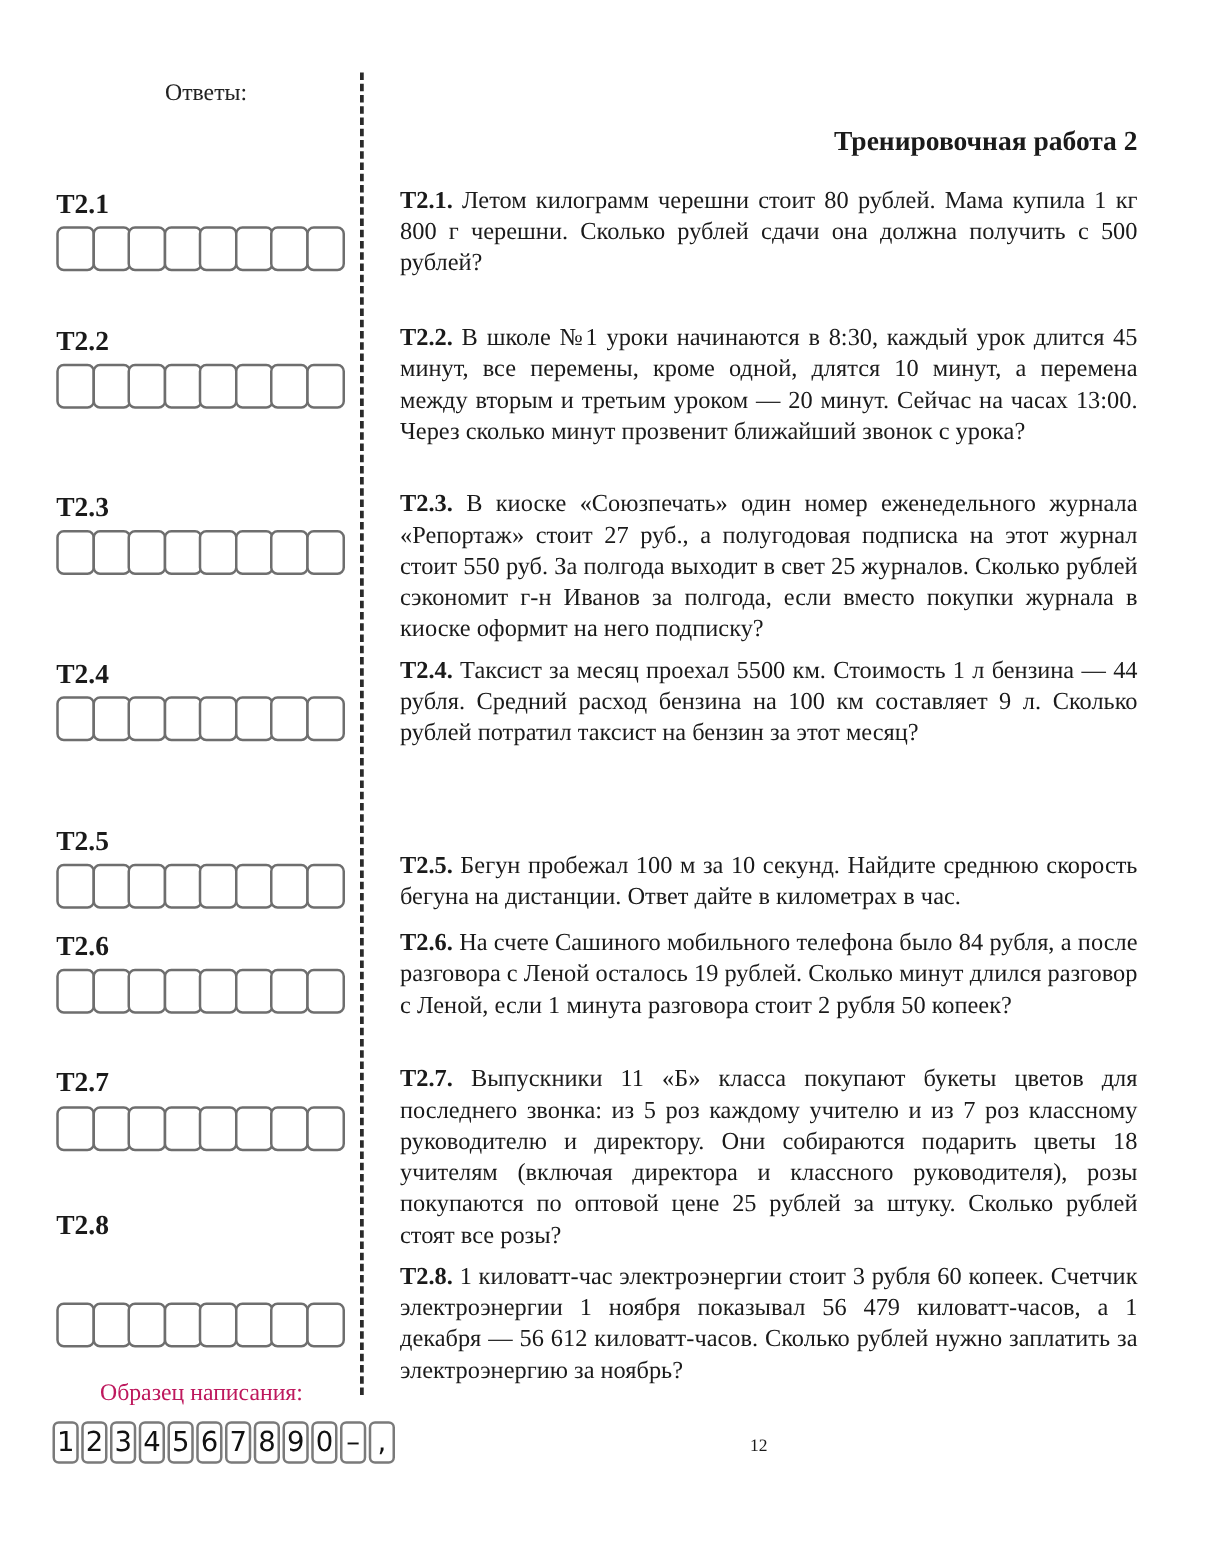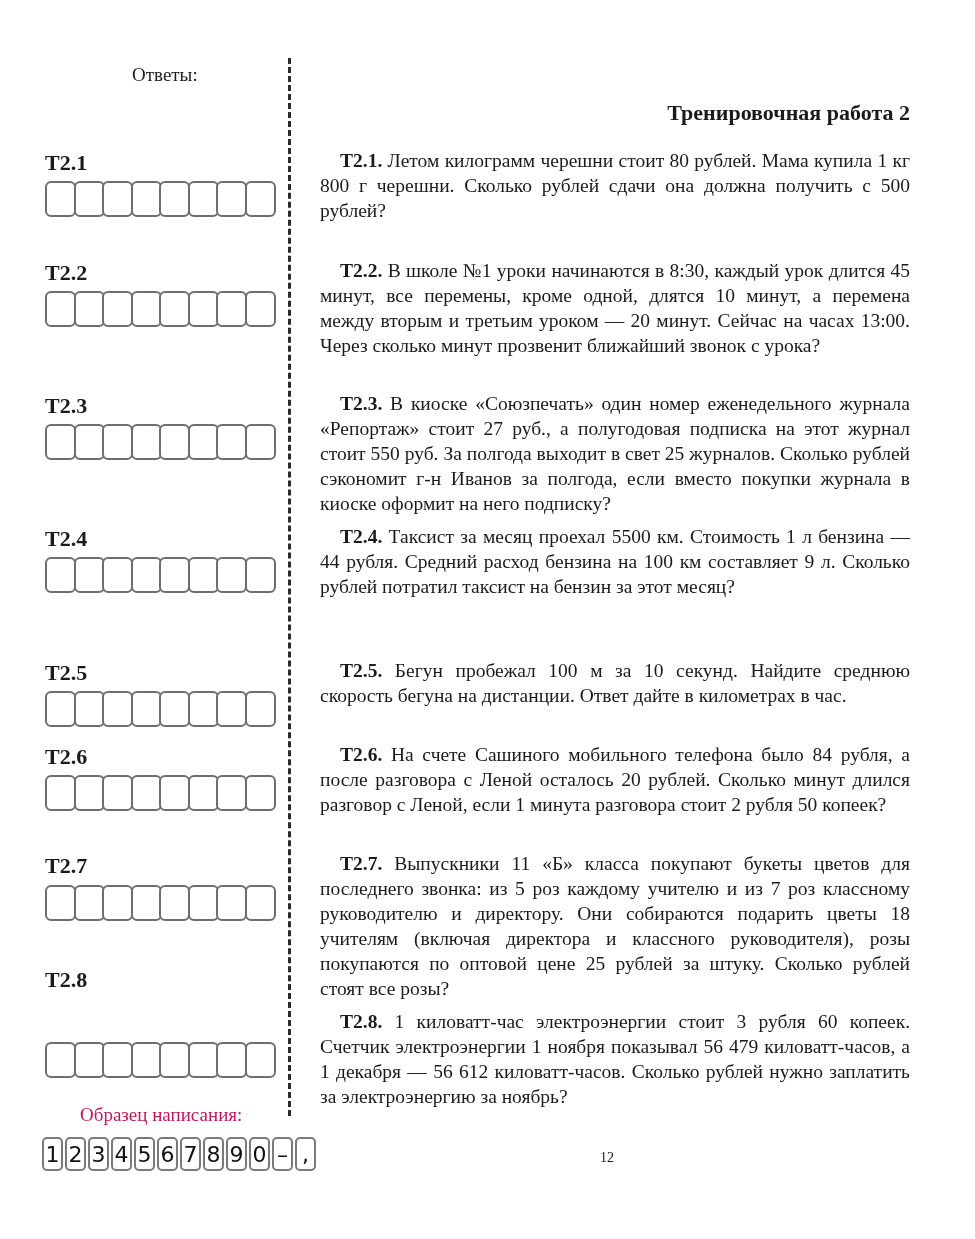--- a/index.html
+++ b/index.html
@@ -32,21 +32,21 @@
   .main-title {
     position: absolute; left: 320px; width: 590px; top: 100px;
     text-align: right; font-size: 22px; font-weight: bold;
     font-family: "Liberation Serif", serif;
   }
   .task {
     position: absolute; left: 320px; width: 590px;
     font-size: 19.5px; line-height: 25px; text-align: justify;
     font-family: "Liberation Serif", serif; hyphens: manual;
   }
-  .task b { font-weight: bold; margin-left: 20px; }
+  .task b { font-weight: bold; }
   .sample-label {
     position: absolute; left: 80px; top: 1104px;
     font-size: 19px; font-family: "Liberation Serif", serif; color: #be185d;
   }
   .sample-row {
     position: absolute; left: 42px; top: 1137px; display: flex;
   }
   .sample-cell {
     width: 21px; height: 34px; box-sizing: border-box;
     border: 2px solid #7a7a7a; border-radius: 5px; margin-right: 2px;
@@ -179,21 +179,21 @@
 <div class="main-title">Тренировочная работа 2</div>
 
 <div class="task" style="top:148px"><b>T2.1.</b> <span>Летом килограмм черешни стоит 80 рублей. Мама купила 1 кг 800 г черешни. Сколько рублей сдачи она должна получить с 500 рублей?</span></div>
 
 <div class="task" style="top:258px"><b>T2.2.</b> <span>В школе №1 уроки начинаются в 8:30, каждый урок длится 45 минут, все перемены, кроме одной, длятся 10 минут, а перемена между вторым и третьим уроком — 20 минут. Сейчас на часах 13:00. Через сколько минут прозвенит ближайший звонок с урока?</span></div>
 
 <div class="task" style="top:391px"><b>T2.3.</b> <span>В киоске «Союзпечать» один номер еженедельного журнала «Репортаж» стоит 27 руб., а полугодовая подписка на этот журнал стоит 550 руб. За полгода выходит в свет 25 журналов. Сколько рублей сэкономит г-н Иванов за полгода, если вместо покупки журнала в киоске оформит на него подписку?</span></div>
 
 <div class="task" style="top:524px"><b>T2.4.</b> <span>Таксист за месяц проехал 5500 км. Стоимость 1 л бензина — 44 рубля. Средний расход бензина на 100 км составляет 9 л. Сколько рублей потратил таксист на бензин за этот месяц?</span></div>
 
-<div class="task" style="top:658px"><b>T2.5.</b> <span>Бегун пробежал 100 м за 10 секунд. Найдите среднюю скорость бегуна на дистанции. Ответ дайте в километрах в час.</span></div>
+<div class="task" style="top:680px"><b>T2.5.</b> <span>Бегун пробежал 100 м за 10 секунд. Найдите среднюю скорость бегуна на дистанции. Ответ дайте в километрах в час.</span></div>
 
-<div class="task" style="top:742px"><b>T2.6.</b> <span>На счете Сашиного мобильного телефона было 84 рубля, а после разговора с Леной осталось 20 рублей. Сколько минут длился разговор с Леной, если 1 минута разговора стоит 2 рубля 50 копеек?</span></div>
+<div class="task" style="top:742px"><b>T2.6.</b> <span>На счете Сашиного мобильного телефона было 84 рубля, а после разговора с Леной осталось 19 рублей. Сколько минут длился разговор с Леной, если 1 минута разговора стоит 2 рубля 50 копеек?</span></div>
 
 <div class="task" style="top:851px"><b>T2.7.</b> <span>Выпускники 11 «Б» класса покупают букеты цветов для последнего звонка: из 5 роз каждому учителю и из 7 роз классному руководителю и директору. Они собираются подарить цветы 18 учителям (включая директора и классного руководителя), розы покупаются по оптовой цене 25 рублей за штуку. Сколько рублей стоят все розы?</span></div>
 
 <div class="task" style="top:1009px"><b>T2.8.</b> <span>1 киловатт-час электроэнергии стоит 3 рубля 60 копеек. Счетчик электроэнергии 1 ноября показывал 56 479 киловатт-часов, а 1 декабря — 56 612 киловатт-часов. Сколько рублей нужно заплатить за электроэнергию за ноябрь?</span></div>
 
 <div class="page-number">12</div>
 
 </body></html>

